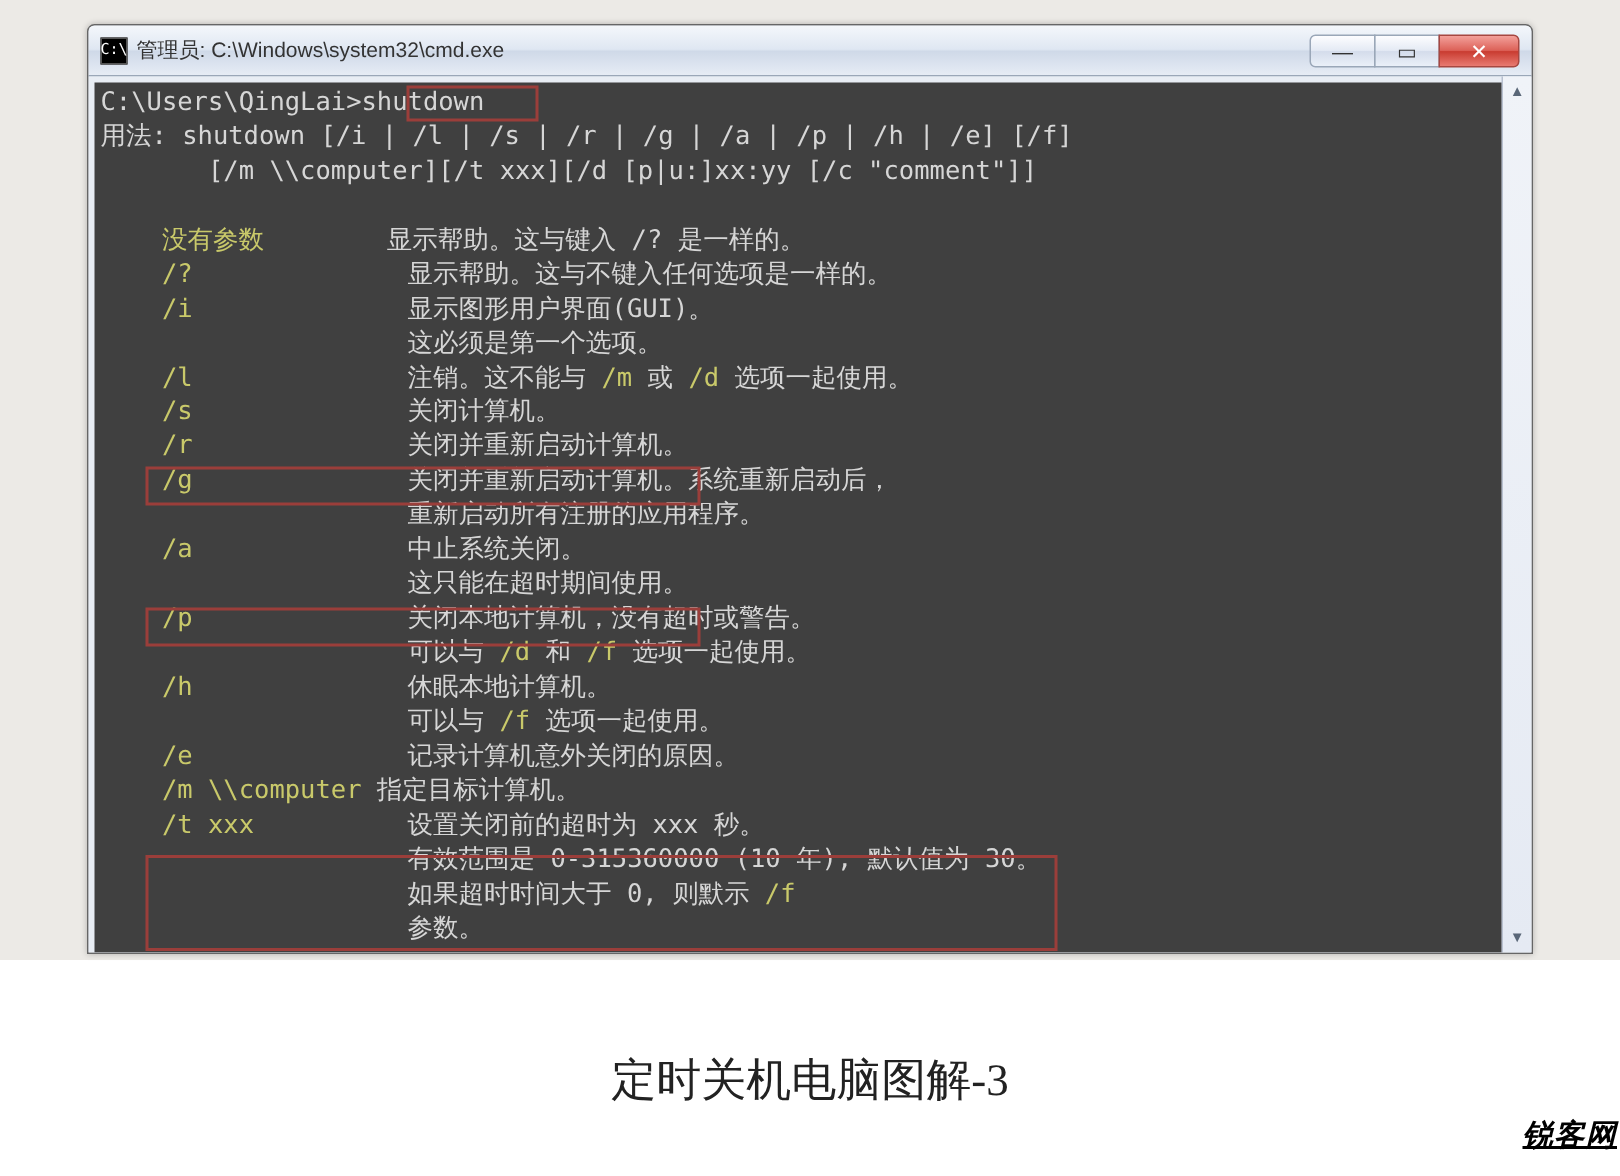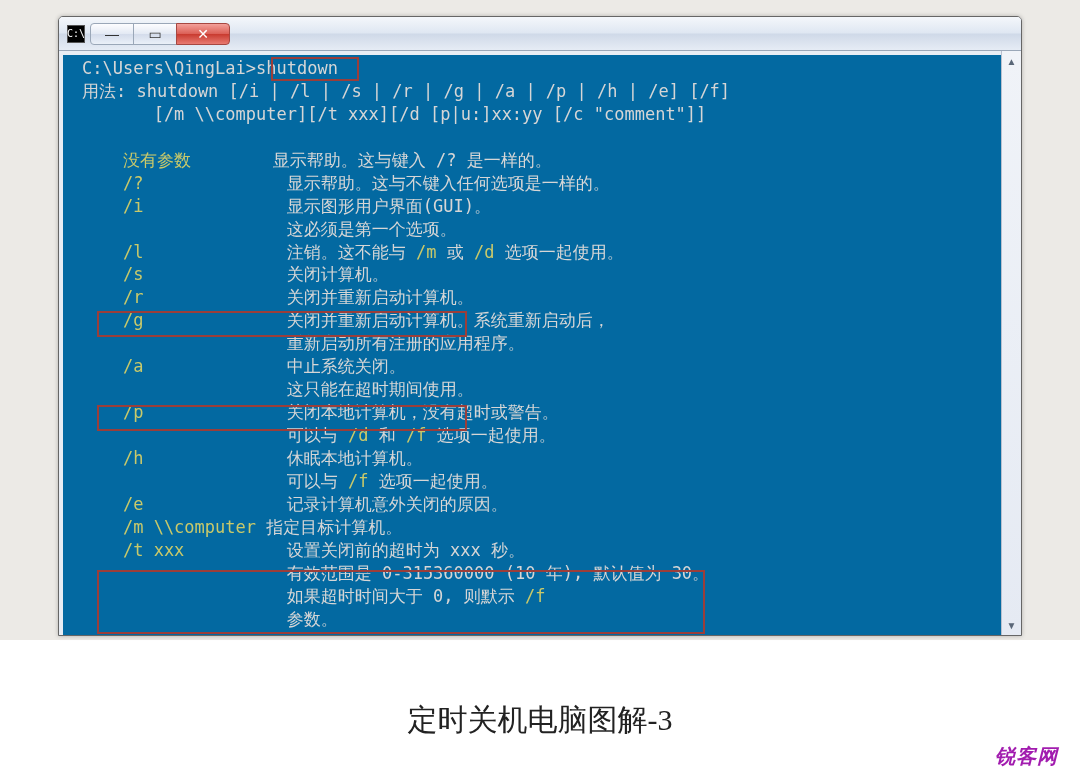--- a/index.html
+++ b/index.html
@@ -91,28 +91,28 @@
     border-color: #a64741;
   }
   
   .console-area {
     flex: 1;
     display: flex;
     background: #e8edf4;
   }
   .console {
     flex: 1;
-    background: #0369a1;
+    background: #404040;
     margin: 4px 0 0 4px;
     font-family: "NSimSun","SimSun","宋体",Consolas,monospace;
     font-size: 17px;
     line-height: 1.35;
     color: #d6d6d6;
     white-space: pre;
-    padding: 2px 19px;
+    padding: 2px 4px;
     overflow: hidden;
     position: relative;
   }
   .scrollbar {
     width: 20px;
     background: linear-gradient(#f0f3f8, #e5eaf3);
     border-left: 1px solid #b8c0cf;
     display: flex;
     flex-direction: column;
     align-items: center;
@@ -137,40 +137,42 @@
   
   .caption {
     margin-top: 60px;
     font-family: "STKaiti","KaiTi","楷体",serif;
     font-size: 30px;
     color: #222;
     text-align: center;
   }
   .watermark {
     position: absolute;
-    right: 22px;
+    right: 2px;
     bottom: 14px;
     font-family: "Microsoft YaHei","微软雅黑",sans-serif;
     font-weight: 700;
     font-style: italic;
     font-size: 20px;
-    color: #a21caf;
+    color: #000000;
     letter-spacing: 1px;
     text-shadow: 0 0 2px #fff;
+    text-decoration: underline;
   }
 </style>
 </head>
 <body>
 
 <div class="page-wrap">
   <div class="window-bg">
     <div class="window">
 
       <div class="titlebar">
         <span class="app-icon">C:\</span>
+        <span class="title-text">管理员: C:\Windows\system32\cmd.exe</span>
         <div class="win-controls">
           <div class="win-btn">—</div>
           <div class="win-btn">▭</div>
           <div class="win-btn close">✕</div>
         </div>
       </div>
 
       <div class="console-area">
         <div class="console" id="console"><span class="plain">C:\Users\QingLai&gt;</span><span class="plain">shutdown</span>
 <span class="plain">用法: shutdown [/i | /l | /s | /r | /g | /a | /p | /h | /e] [/f]</span>

